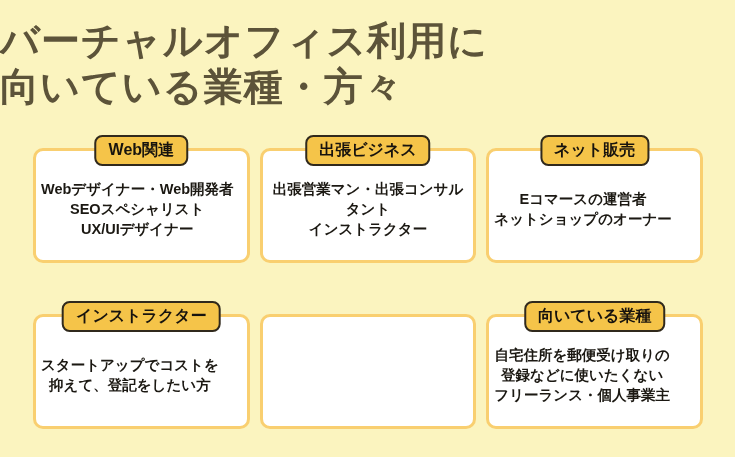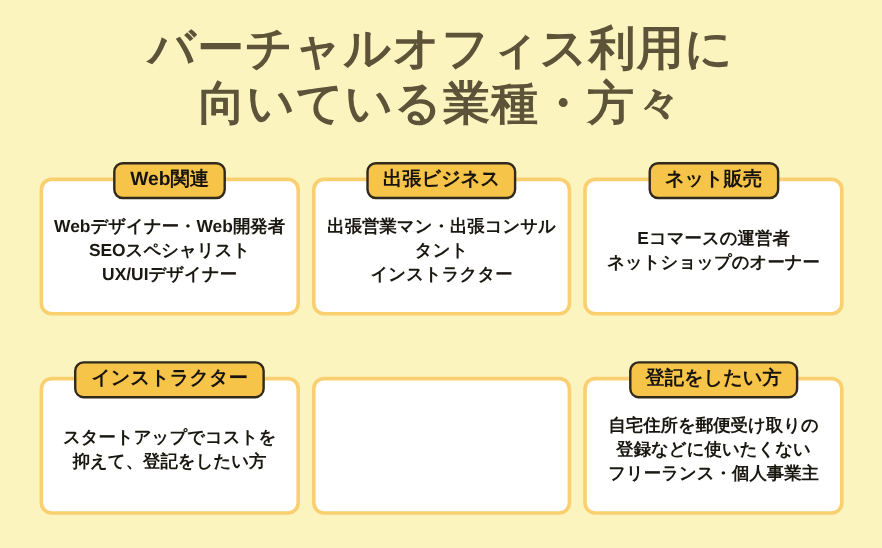--- a/index.html
+++ b/index.html
@@ -9,21 +9,20 @@
     font-family: "Liberation Sans", "DejaVu Sans", sans-serif;
     overflow: hidden;
   }
   .page {
     width: 735px;
     height: 457px;
     position: relative;
   }
   .title {
     margin-top: 18px;
-    text-align: center;
     font-size: 39px;
     font-weight: 800;
     line-height: 46px;
     letter-spacing: 1px;
     color: #5C5339;
     white-space: pre-line;
   }
   .grid {
     display: grid;
     grid-template-columns: repeat(3, 1fr);
@@ -32,21 +31,21 @@
     margin: 38px 32px 0 33px;
   }
   .card {
     position: relative;
     background: #FFFFFF;
     border: 3px solid #F9CF70;
     border-radius: 10px;
     min-height: 115px;
     display: flex;
     align-items: center;
-    justify-content: center;
+    justify-content: flex-start;
     padding: 14px 5px 8px 5px;
   }
   .badge {
     position: absolute;
     top: -16px;
     left: 50%;
     transform: translateX(-50%);
     background: #F5C449;
     border: 2.5px solid #30291C;
     border-radius: 8px;
@@ -100,20 +99,20 @@
     <div class="card">
       <div class="badge">インストラクター</div>
       <div class="card-text">スタートアップでコストを
 抑えて、登記をしたい方</div>
     </div>
 
     <div class="card">
     </div>
 
     <div class="card">
-      <div class="badge">登記をしたい方</div>
+      <div class="badge">向いている業種</div>
       <div class="card-text">自宅住所を郵便受け取りの
 登録などに使いたくない
 フリーランス・個人事業主</div>
     </div>
 
   </div>
 </div>
 
 </body></html>

